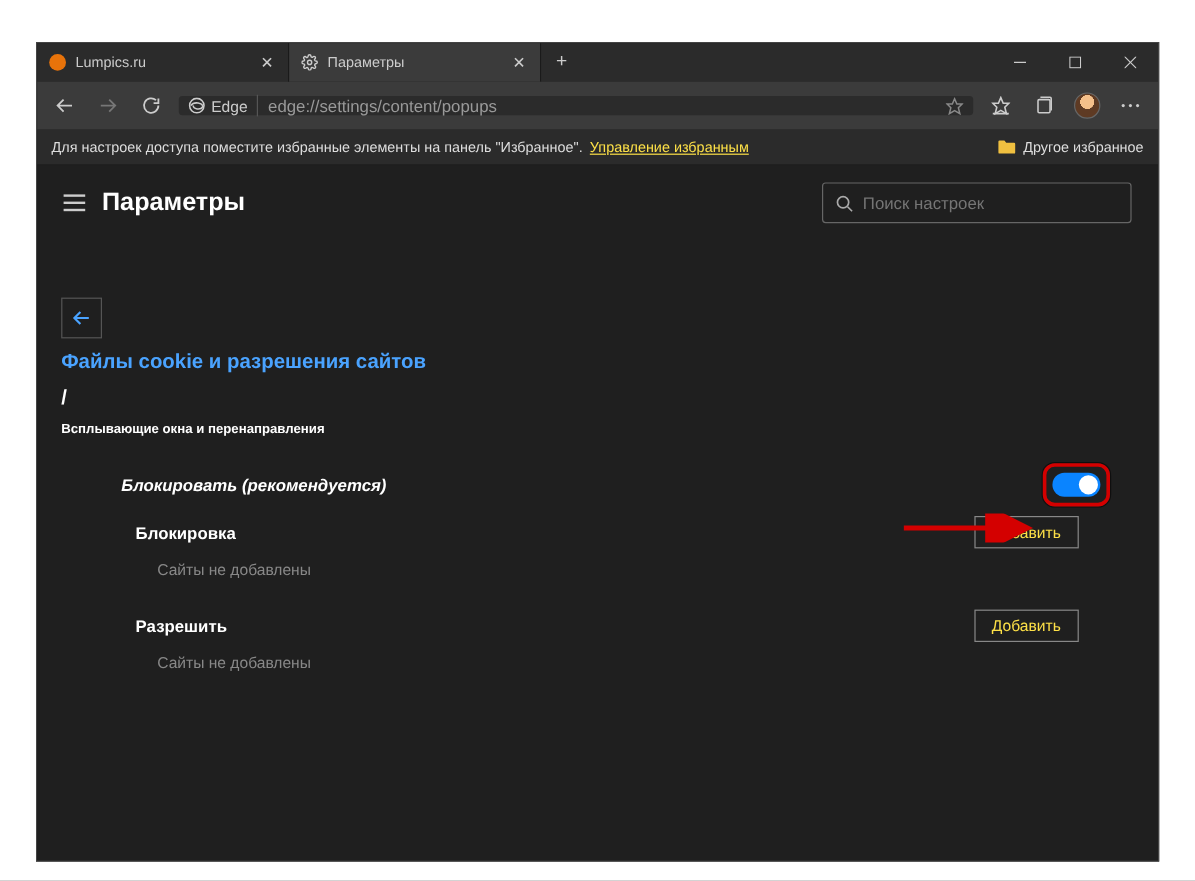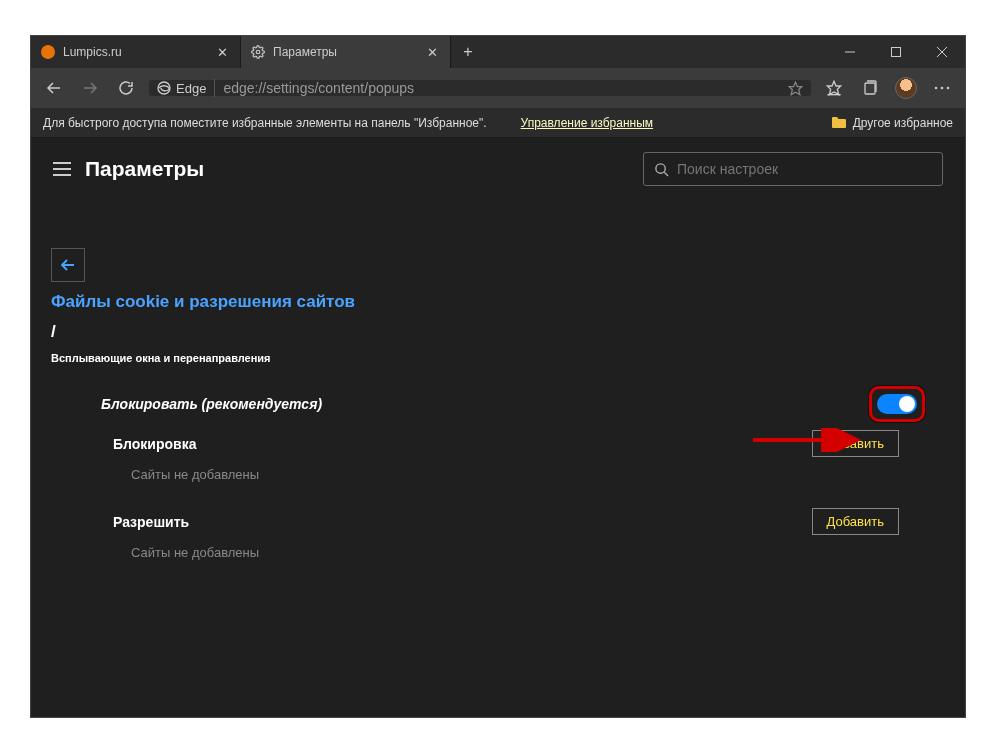--- a/index.html
+++ b/index.html
@@ -17,29 +17,29 @@
 .winbtn { width: 46px; display: flex; align-items: center; justify-content: center; color: #ccc; cursor: pointer; }
 .toolbar { height: 40px; background: #3b3b3b; display: flex; align-items: center; padding: 0 6px; gap: 2px; }
 .tbbtn { width: 34px; height: 32px; display: flex; align-items: center; justify-content: center; color: #ccc; cursor: pointer; border-radius: 2px; }
 .urlbar { flex: 1; display: flex; align-items: center; height: 16px; background: #2b2b2b; border-radius: 3px; padding: 0 8px; margin: 0 4px; gap: 8px; color: #aaa; font-size: 14px; }
 .urlbar .edgeicon { display: flex; align-items: center; gap: 5px; color: #ccc; font-size: 13px; }
 .urlbar .sep { width: 1px; height: 18px; background: #555; }
 .urltext { color: #999; }
 .tbright { display: flex; align-items: center; gap: 2px; }
 .avatar { width: 22px; height: 22px; border-radius: 50%; background: radial-gradient(circle at 50% 35%, #f5c08a 35%, #5e3a23 36%); border: 1px solid #666; }
 .favbar { height: 30px; background: #2b2b2b; display: flex; align-items: center; padding: 0 12px; font-size: 12px; color: #ddd; gap: 6px; border-bottom: 1px solid #1a1a1a; }
-.favbar a { color: #fef9c3; text-decoration: underline; cursor: pointer; margin-left: 28px; }
+.favbar a { color: #fde047; text-decoration: underline; cursor: pointer; }
 .favright { margin-left: auto; display: flex; align-items: center; gap: 6px; }
 .folder-icon { color: #f0c040; }
 .content { position: absolute; top: 102px; bottom: 0; left: 0; right: 0; background: #1f1f1f; overflow: hidden; }
 .hdr { display: flex; align-items: center; padding: 14px 22px; gap: 14px; }
 .hamburger { width: 18px; height: 14px; display: flex; flex-direction: column; justify-content: space-between; cursor: pointer; }
 .hamburger span { height: 2px; background: #ccc; }
 .pagetitle { color: #fff; font-size: 21px; font-weight: 600; }
-.searchbox { margin-left: auto; width: 300px; height: 34px; border: 1px solid #666; border-radius: 3px; display: flex; align-items: center; padding: 0 10px; gap: 8px; color: #aaa; }
+.searchbox { margin-left: auto; width: 258px; height: 34px; border: 1px solid #666; border-radius: 3px; display: flex; align-items: center; padding: 0 10px; gap: 8px; color: #aaa; }
 .searchbox input { background: transparent; border: none; outline: none; color: #ccc; font-size: 14px; flex: 1; }
 .breadcrumb { display: flex; align-items: flex-start; gap: 10px; padding: 48px 20px 20px 20px; flex-direction: column; }
 .backbox { width: 34px; height: 34px; border: 1px solid #555; display: flex; align-items: center; justify-content: center; cursor: pointer; }
 .bc-link { color: #4aa3ff; font-size: 17px; font-weight: 600; }
 .bc-sep { color: #fff; font-size: 17px; font-weight: 600; }
 .bc-cur { color: #fff; font-size: 11px; font-weight: 600; }
 .settings { padding: 0 48px; }
 .row { display: flex; align-items: center; padding: 10px 0 6px 22px; }
 .row-label { color: #fff; font-size: 14px; font-weight: 600; font-style: italic; }
 .toggle-wrap { margin-left: auto; position: relative; }
@@ -147,21 +147,21 @@
           <svg width="16" height="4">
             <circle cx="2" cy="2" r="1.3" fill="#ccc"></circle>
             <circle cx="8" cy="2" r="1.3" fill="#ccc"></circle>
             <circle cx="14" cy="2" r="1.3" fill="#ccc"></circle>
           </svg>
         </div>
     </div>
   </div>
 
   <div class="favbar">
-    <span>Для быстрого доступа поместите избранные элементы на панель "Избранное".</span>
+    <span>Для настроек доступа поместите избранные элементы на панель "Избранное".</span>
     <a>Управление избранным</a>
     <span class="favright">
       <span class="folder-icon">
         <svg width="16" height="13" viewBox="0 0 16 13">
             <path d="M1 2a1 1 0 0 1 1-1h4l1.5 2H14a1 1 0 0 1 1 1v7a1 1 0 0 1-1 1H2a1 1 0 0 1-1-1z" fill="#f0c040"></path>
           </svg>
       </span>
       <span>Другое избранное</span>
     </span>
   </div>

